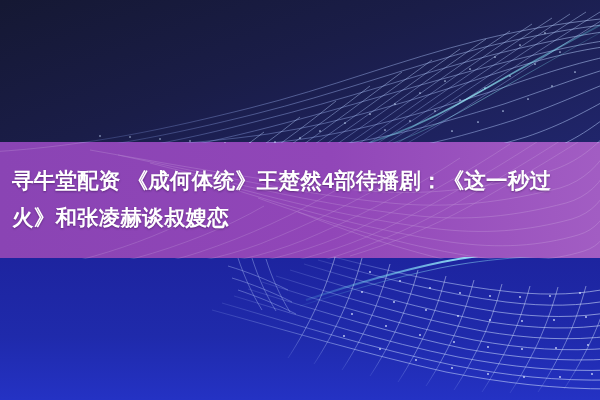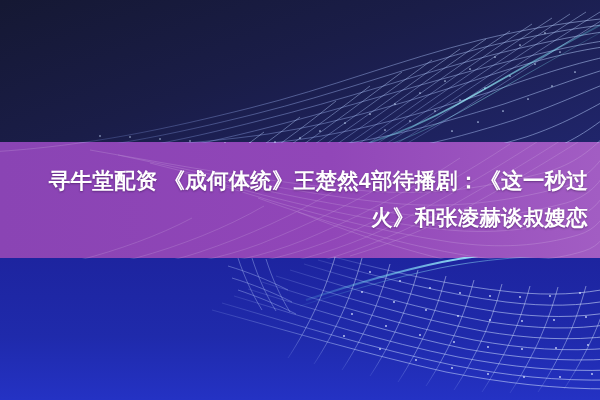--- a/index.html
+++ b/index.html
@@ -52,21 +52,21 @@
     position: absolute;
     left: 0; top: 142px;
     width: 600px;
     height: 116px;
     display: flex;
     align-items: center;
     justify-content: center;
   }
   .headline {
     width: 576px;
-    text-align: right;
+    text-align: left;
     color: #ffffff;
     font-size: 21.5px;
     line-height: 37px;
     font-weight: 700;
     letter-spacing: 0.2px;
     text-shadow: 0 1px 2px rgba(40, 8, 60, 0.45);
     white-space: pre-line;
   }
 </style>
 </head>

